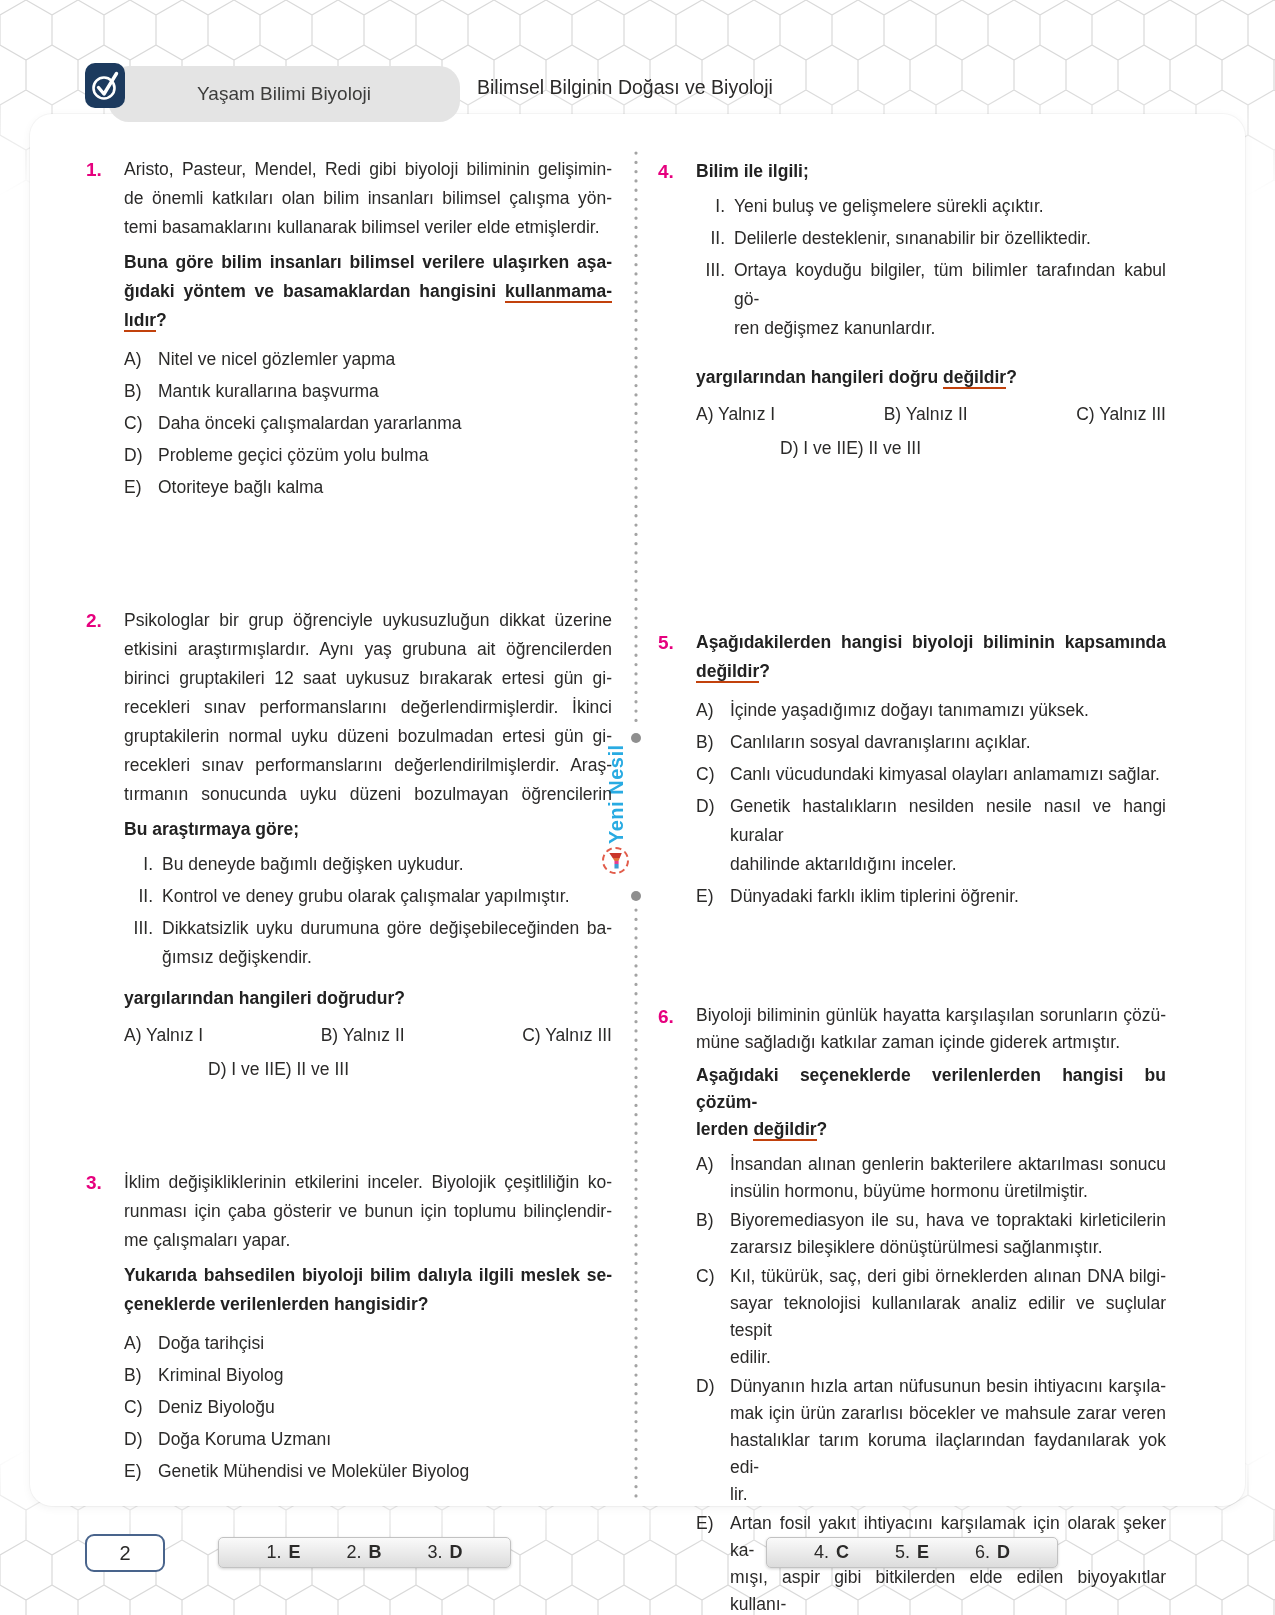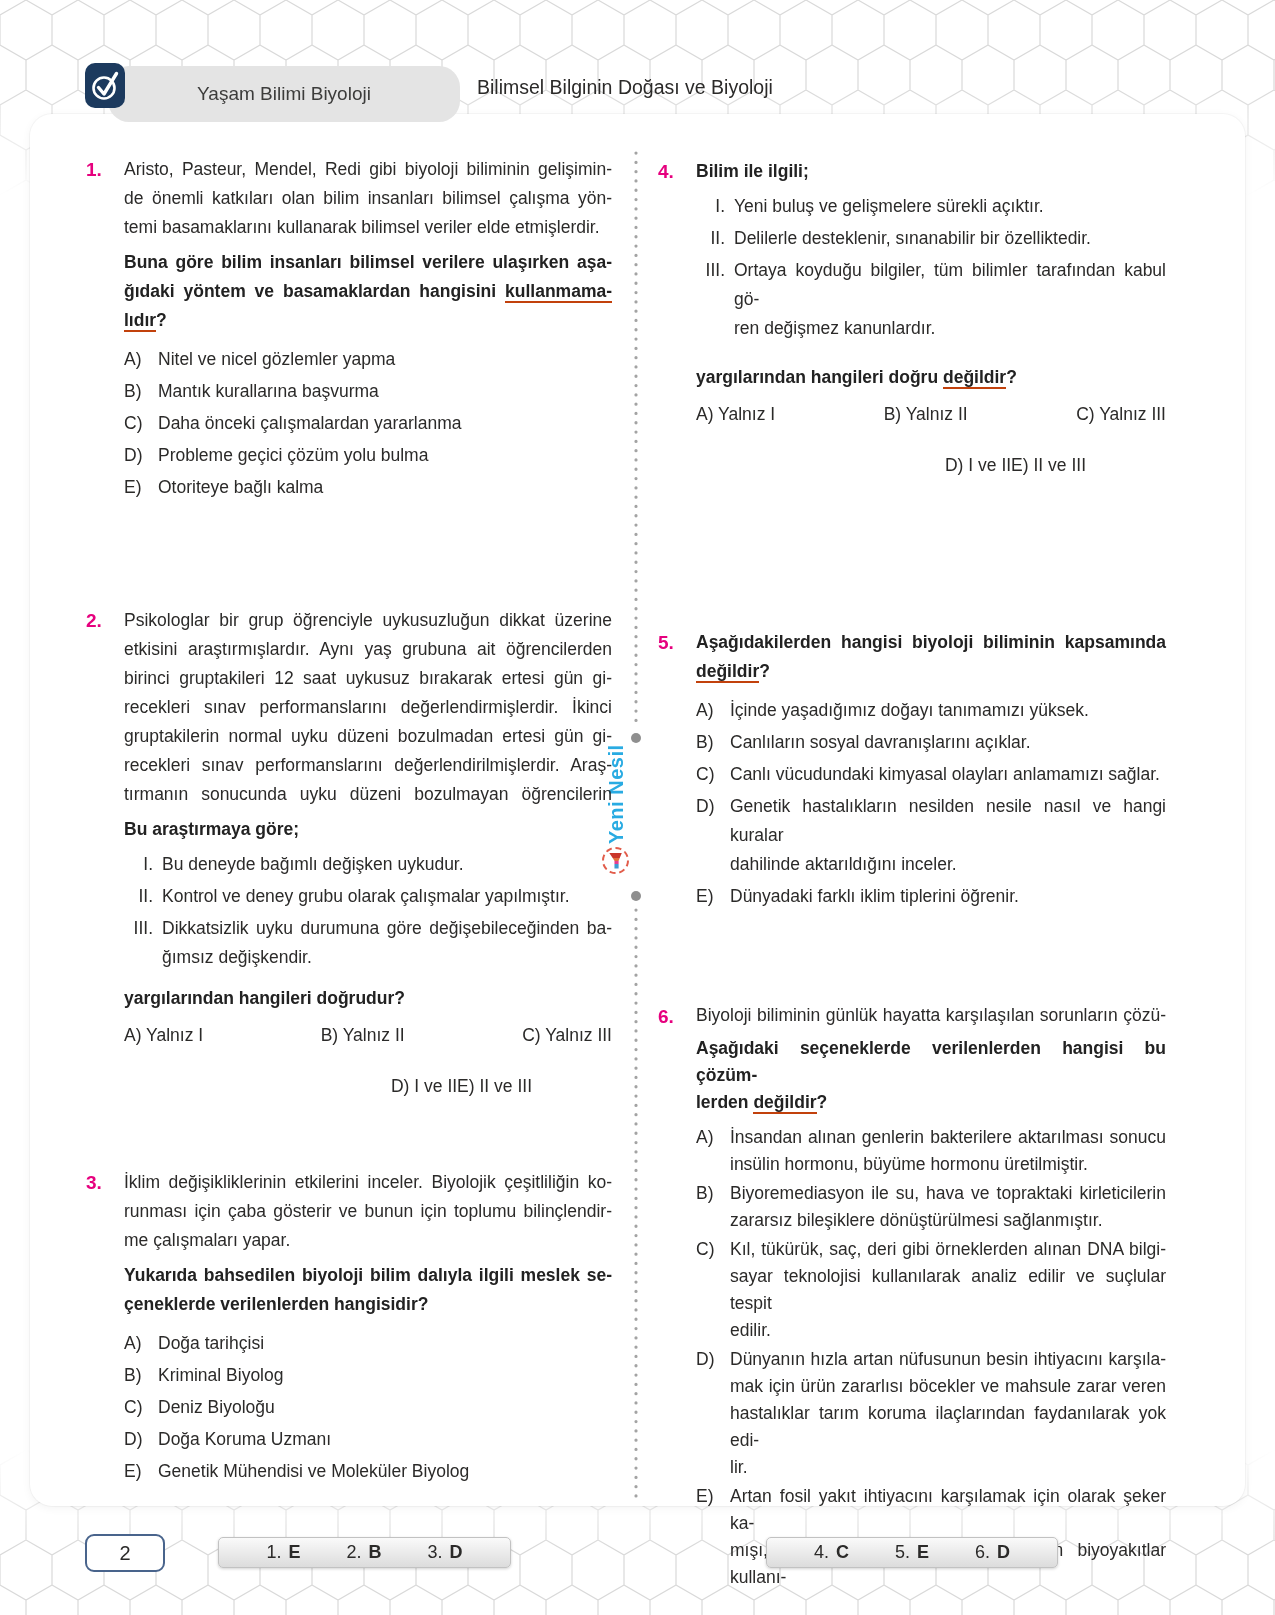--- a/index.html
+++ b/index.html
@@ -65,21 +65,21 @@
   .options { margin-top:10px; }
   .opt { display:flex; margin-bottom:3px; }
   .tight .opt { margin-bottom:2px; }
   .opt-label { flex:none; width:34px; }
   .opt-text { flex:1; min-width:0; }
   .ritems { margin-top:6px; }
   .ritem { display:flex; margin-bottom:3px; }
   .ritem-num { flex:none; width:38px; text-align:right; padding-right:9px; box-sizing:border-box; }
   .ritem-text { flex:1; min-width:0; }
   .crow1 { display:flex; justify-content:space-between; margin-top:8px; }
-  .crow2 { display:flex; justify-content:flex-end; margin-top:22px; padding:0 80px 0 84px; }
+  .crow2 { display:flex; justify-content:flex-start; margin-top:5px; padding:0 80px 0 84px; }
   
   .page-num-box {
     position:absolute; left:85px; top:1534px; width:80px; height:38px; z-index:2;
     background:#ffffff; border:2px solid #49648c; border-radius:9px; box-sizing:border-box;
     display:flex; align-items:center; justify-content:center; font-size:20px; color:#2b2a29;
   }
   .ans-pill {
     position:absolute; top:1537px; height:31px; z-index:2;
     background:linear-gradient(#fafafa,#dcdcdc); border:1px solid #c2c2c2; border-radius:5px;
     box-sizing:border-box; box-shadow:0 1px 3px rgba(0,0,0,0.18);
@@ -359,20 +359,21 @@
               <div class="jline last">Dünyadaki farklı iklim tiplerini öğrenir.</div>
             </span>
           </div>
       </div>
     </section>
 
     <section class="question tight" style="top:1002px">
       <span class="qnum">6.</span>
       <div class="qtext para">
           <div class="jline">Biyoloji biliminin günlük hayatta karşılaşılan sorunların çözü-</div>
+          <div class="jline last">müne sağladığı katkılar zaman içinde giderek artmıştır.</div>
         </div>
       <div class="qtext stem" style="margin-top:2px">
         <div class="jline"><span>Aşağıdaki seçeneklerde verilenlerden hangisi bu çözüm-</span></div>
         <div class="jline last"><span>lerden </span><span class="ul">değildir</span><span>?</span></div>
       </div>
       <div class="options qtext" style="margin-top:8px">
         <div class="opt">
             <span class="opt-label">A)</span>
             <span class="opt-text">
               <div class="jline">İnsandan alınan genlerin bakterilere aktarılması sonucu</div>

